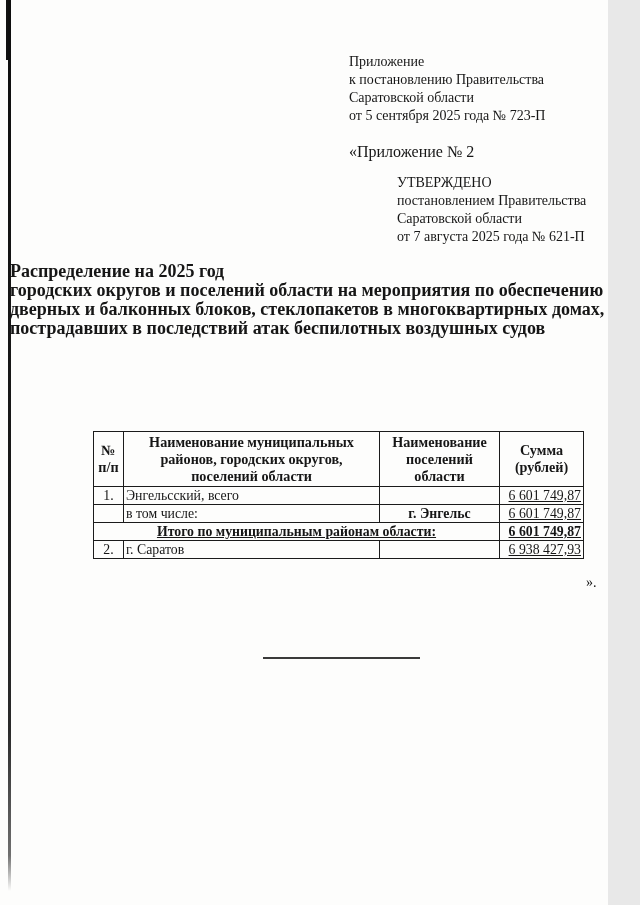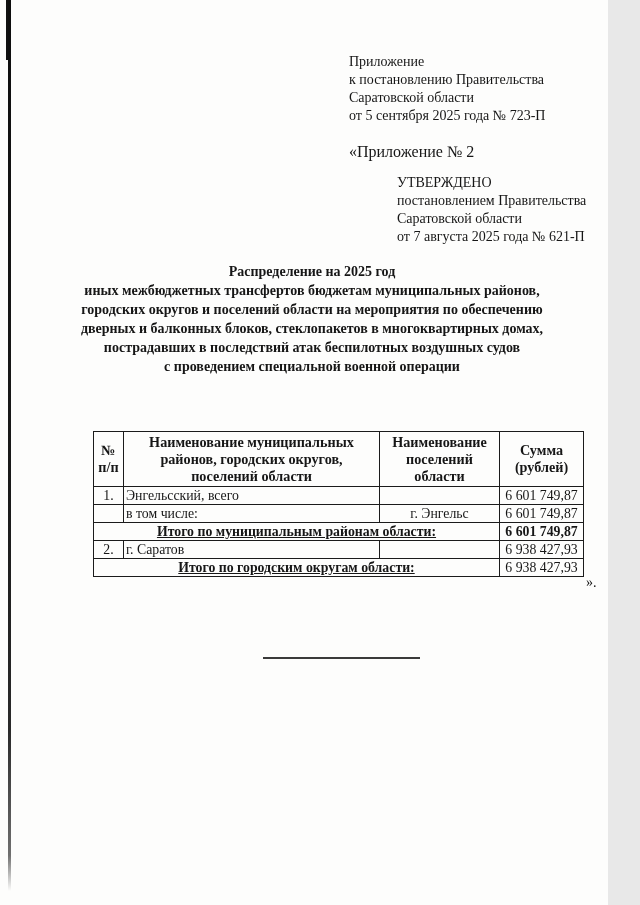--- a/index.html
+++ b/index.html
@@ -55,26 +55,25 @@
     left: 349px;
     top: 174px;
     font-size: 14px;
     line-height: 18px;
     white-space: nowrap;
     margin-left: 48px;
   }
 
   .doc-title {
     position: absolute;
-    left: 0;
+    left: 10px;
     top: 262px;
     width: 624px;
-    text-align: center;
     font-weight: bold;
-    font-size: 14px;
+    font-size: 18px;
     line-height: 19px;
   }
   .doc-title div { white-space: nowrap; }
 
   table.dist {
     position: absolute;
     left: 93px;
     top: 431px;
     width: 490px;
     border-collapse: collapse;
@@ -91,22 +90,22 @@
   table.dist th {
     font-weight: bold;
     text-align: center;
     vertical-align: middle;
     white-space: pre-line;
     line-height: 17px;
     font-size: 14.2px;
   }
   td.c-num  { text-align: center; }
   td.c-name { text-align: left; padding-left: 3px; white-space: nowrap; }
-  td.c-set  { text-align: center; white-space: nowrap; }
-  td.c-sum  { text-align: center; padding-right: 3px; white-space: nowrap; }
+  td.c-set  { text-align: center; white-space: nowrap; font-weight: bold; }
+  td.c-sum  { text-align: right; padding-right: 3px; white-space: nowrap; text-decoration: underline; }
   td.c-label {
     text-align: center;
     padding-left: 36px;
     font-weight: bold;
     white-space: nowrap;
     text-decoration: underline;
   }
   .bold { font-weight: bold; }
 
   .closing-mark {
@@ -143,25 +142,23 @@
 
   <div class="approval-block">
     <div>УТВЕРЖДЕНО</div>
     <div>постановлением Правительства</div>
     <div>Саратовской области</div>
     <div>от 7 августа 2025 года № 621-П</div>
   </div>
 
   <div class="doc-title">
     <div>Распределение на 2025 год</div>
-    <div>иных межбюджетных трансфертов бюджетам муниципальных районов,</div>
     <div>городских округов и поселений области на мероприятия по обеспечению</div>
     <div>дверных и балконных блоков, стеклопакетов в многоквартирных домах,</div>
     <div>пострадавших в последствий атак беспилотных воздушных судов</div>
-    <div>с проведением специальной военной операции</div>
   </div>
 
   <table class="dist">
     <colgroup>
       <col style="width:30px">
       <col style="width:256px">
       <col style="width:120px">
       <col style="width:84px">
     </colgroup>
     <thead>
@@ -194,24 +191,20 @@
       <tr>
         <td class="c-label" colspan="3">Итого по муниципальным районам области:</td>
         <td class="c-sum bold">6 601 749,87</td>
       </tr>
       <tr>
         <td class="c-num">2.</td>
         <td class="c-name">г. Саратов</td>
         <td class="c-set"></td>
         <td class="c-sum">6 938 427,93</td>
       </tr>
-      <tr>
-        <td class="c-label" colspan="3">Итого по городским округам области:</td>
-        <td class="c-sum">6 938 427,93</td>
-      </tr>
     </tbody>
   </table>
 
   <div class="closing-mark">».</div>
 
   <div class="separator-line"></div>
 
 </div>
 
 </body></html>

